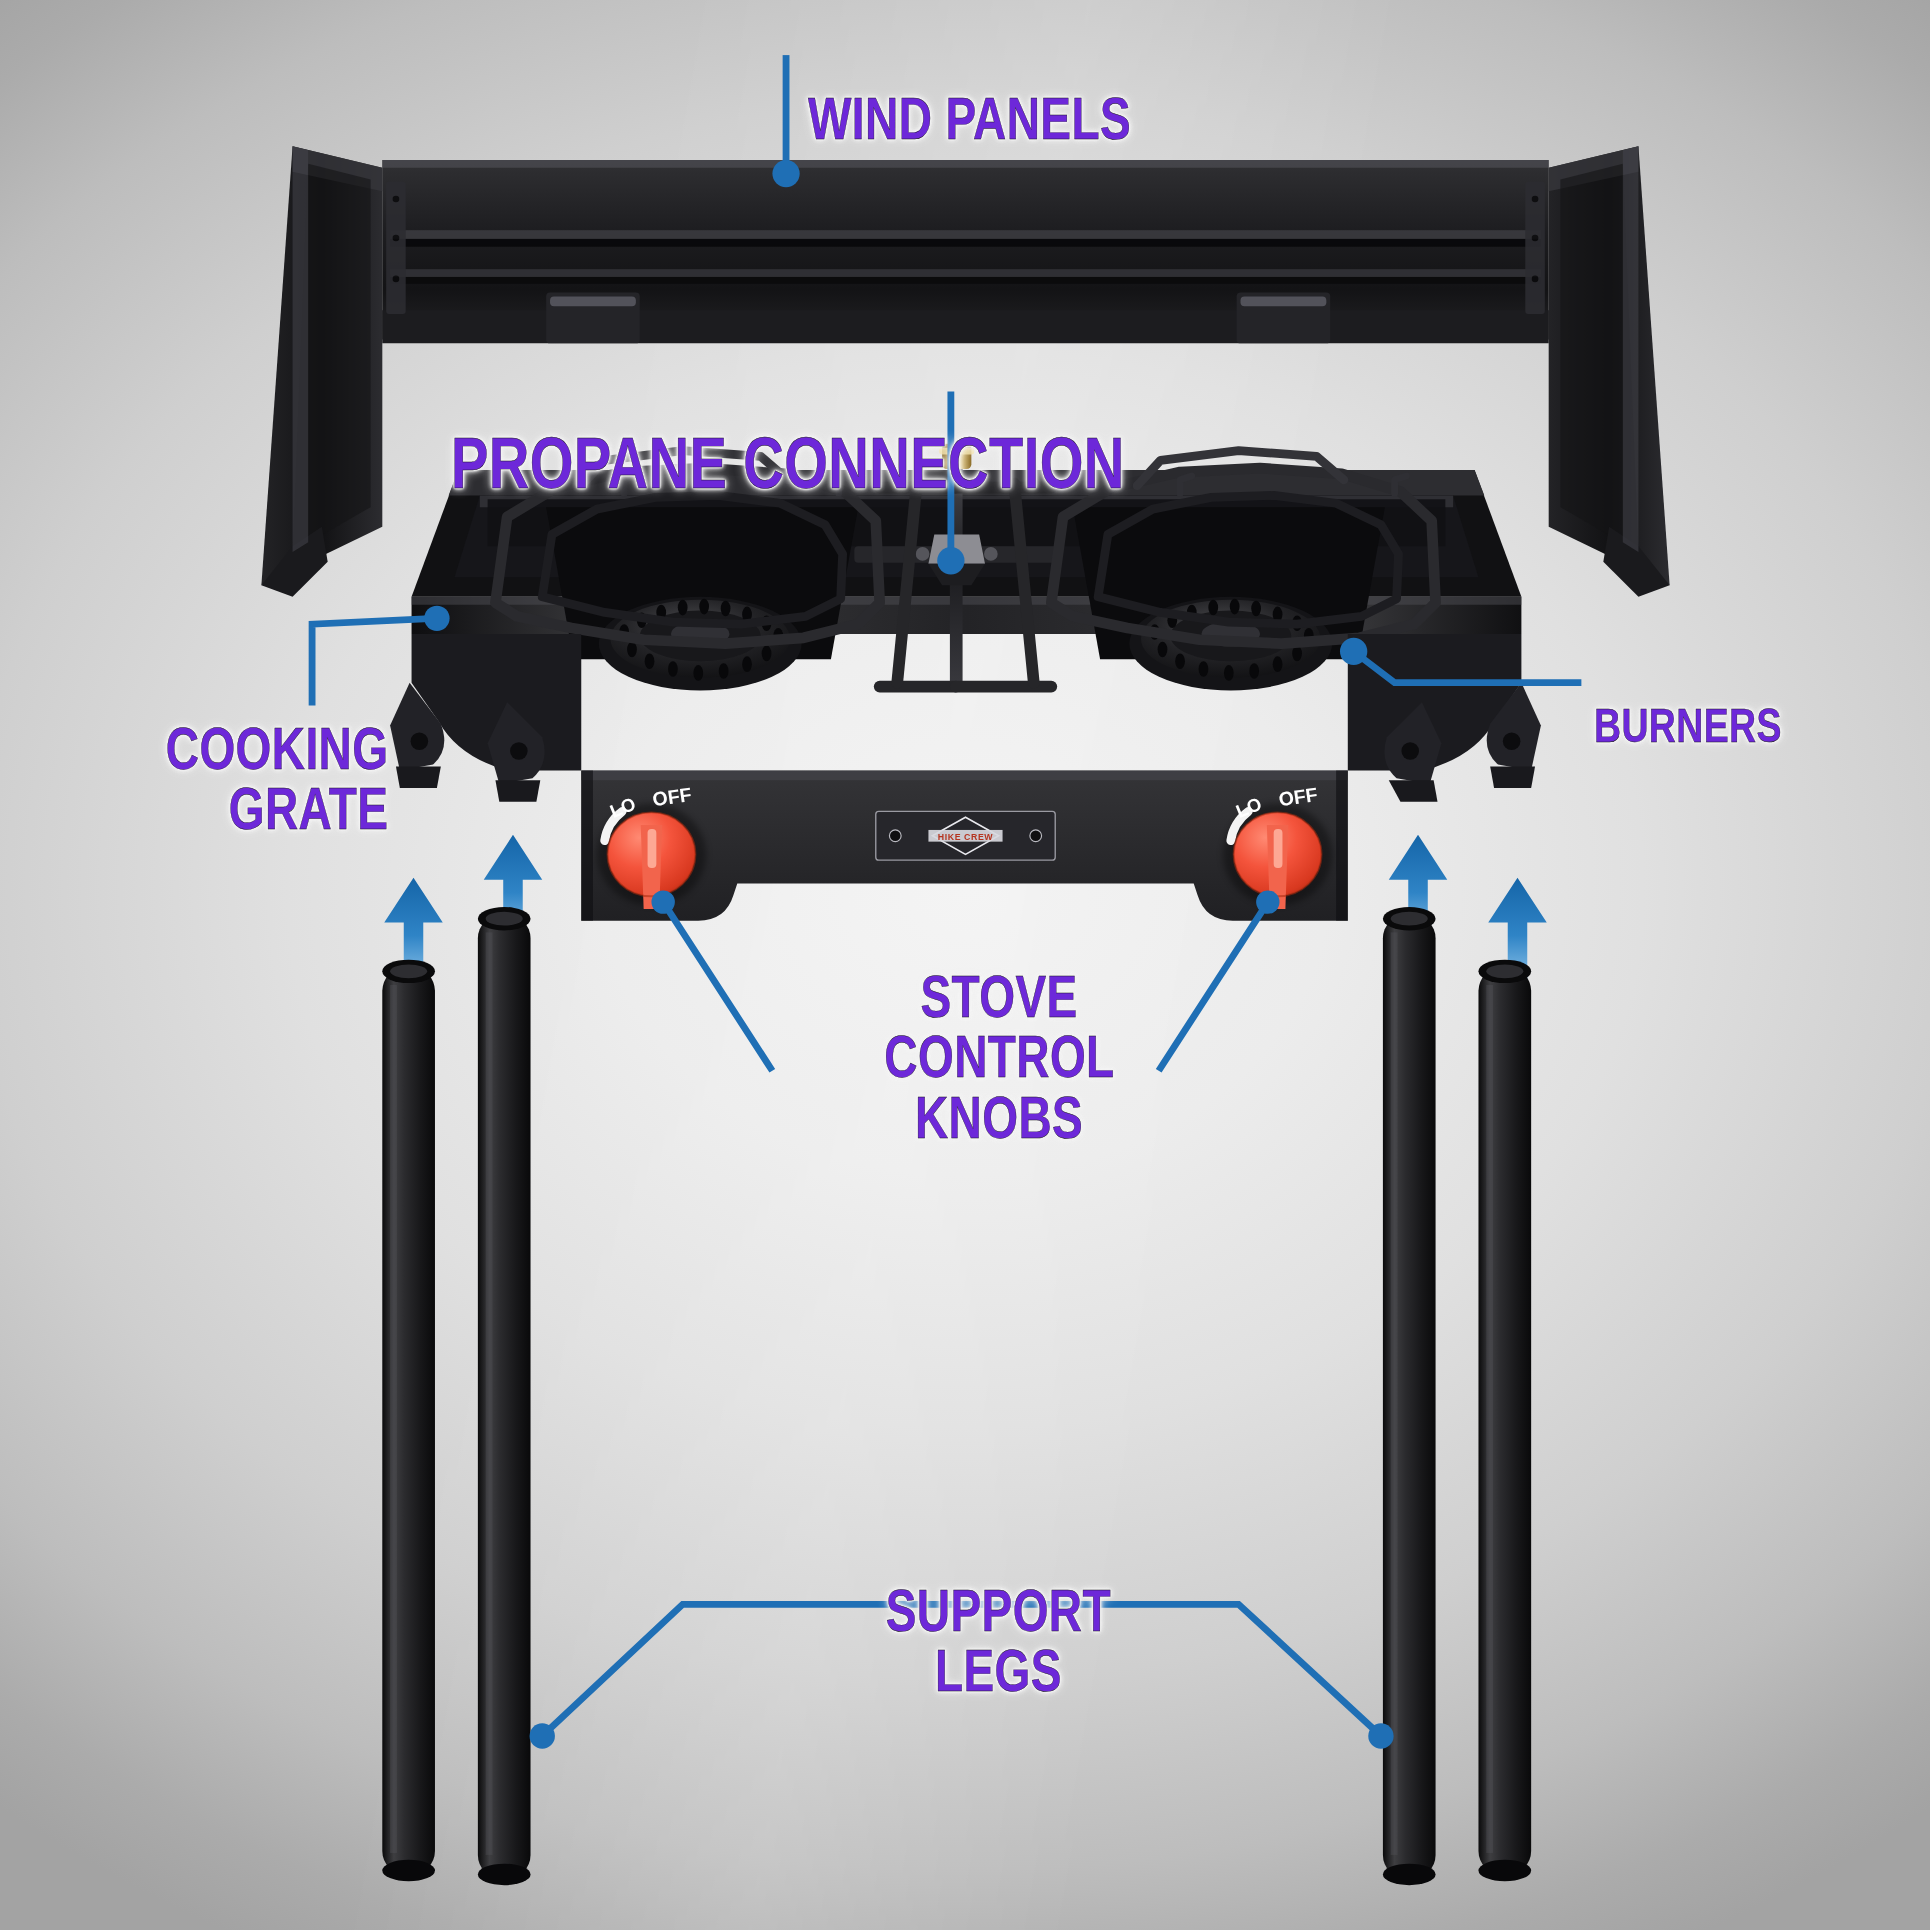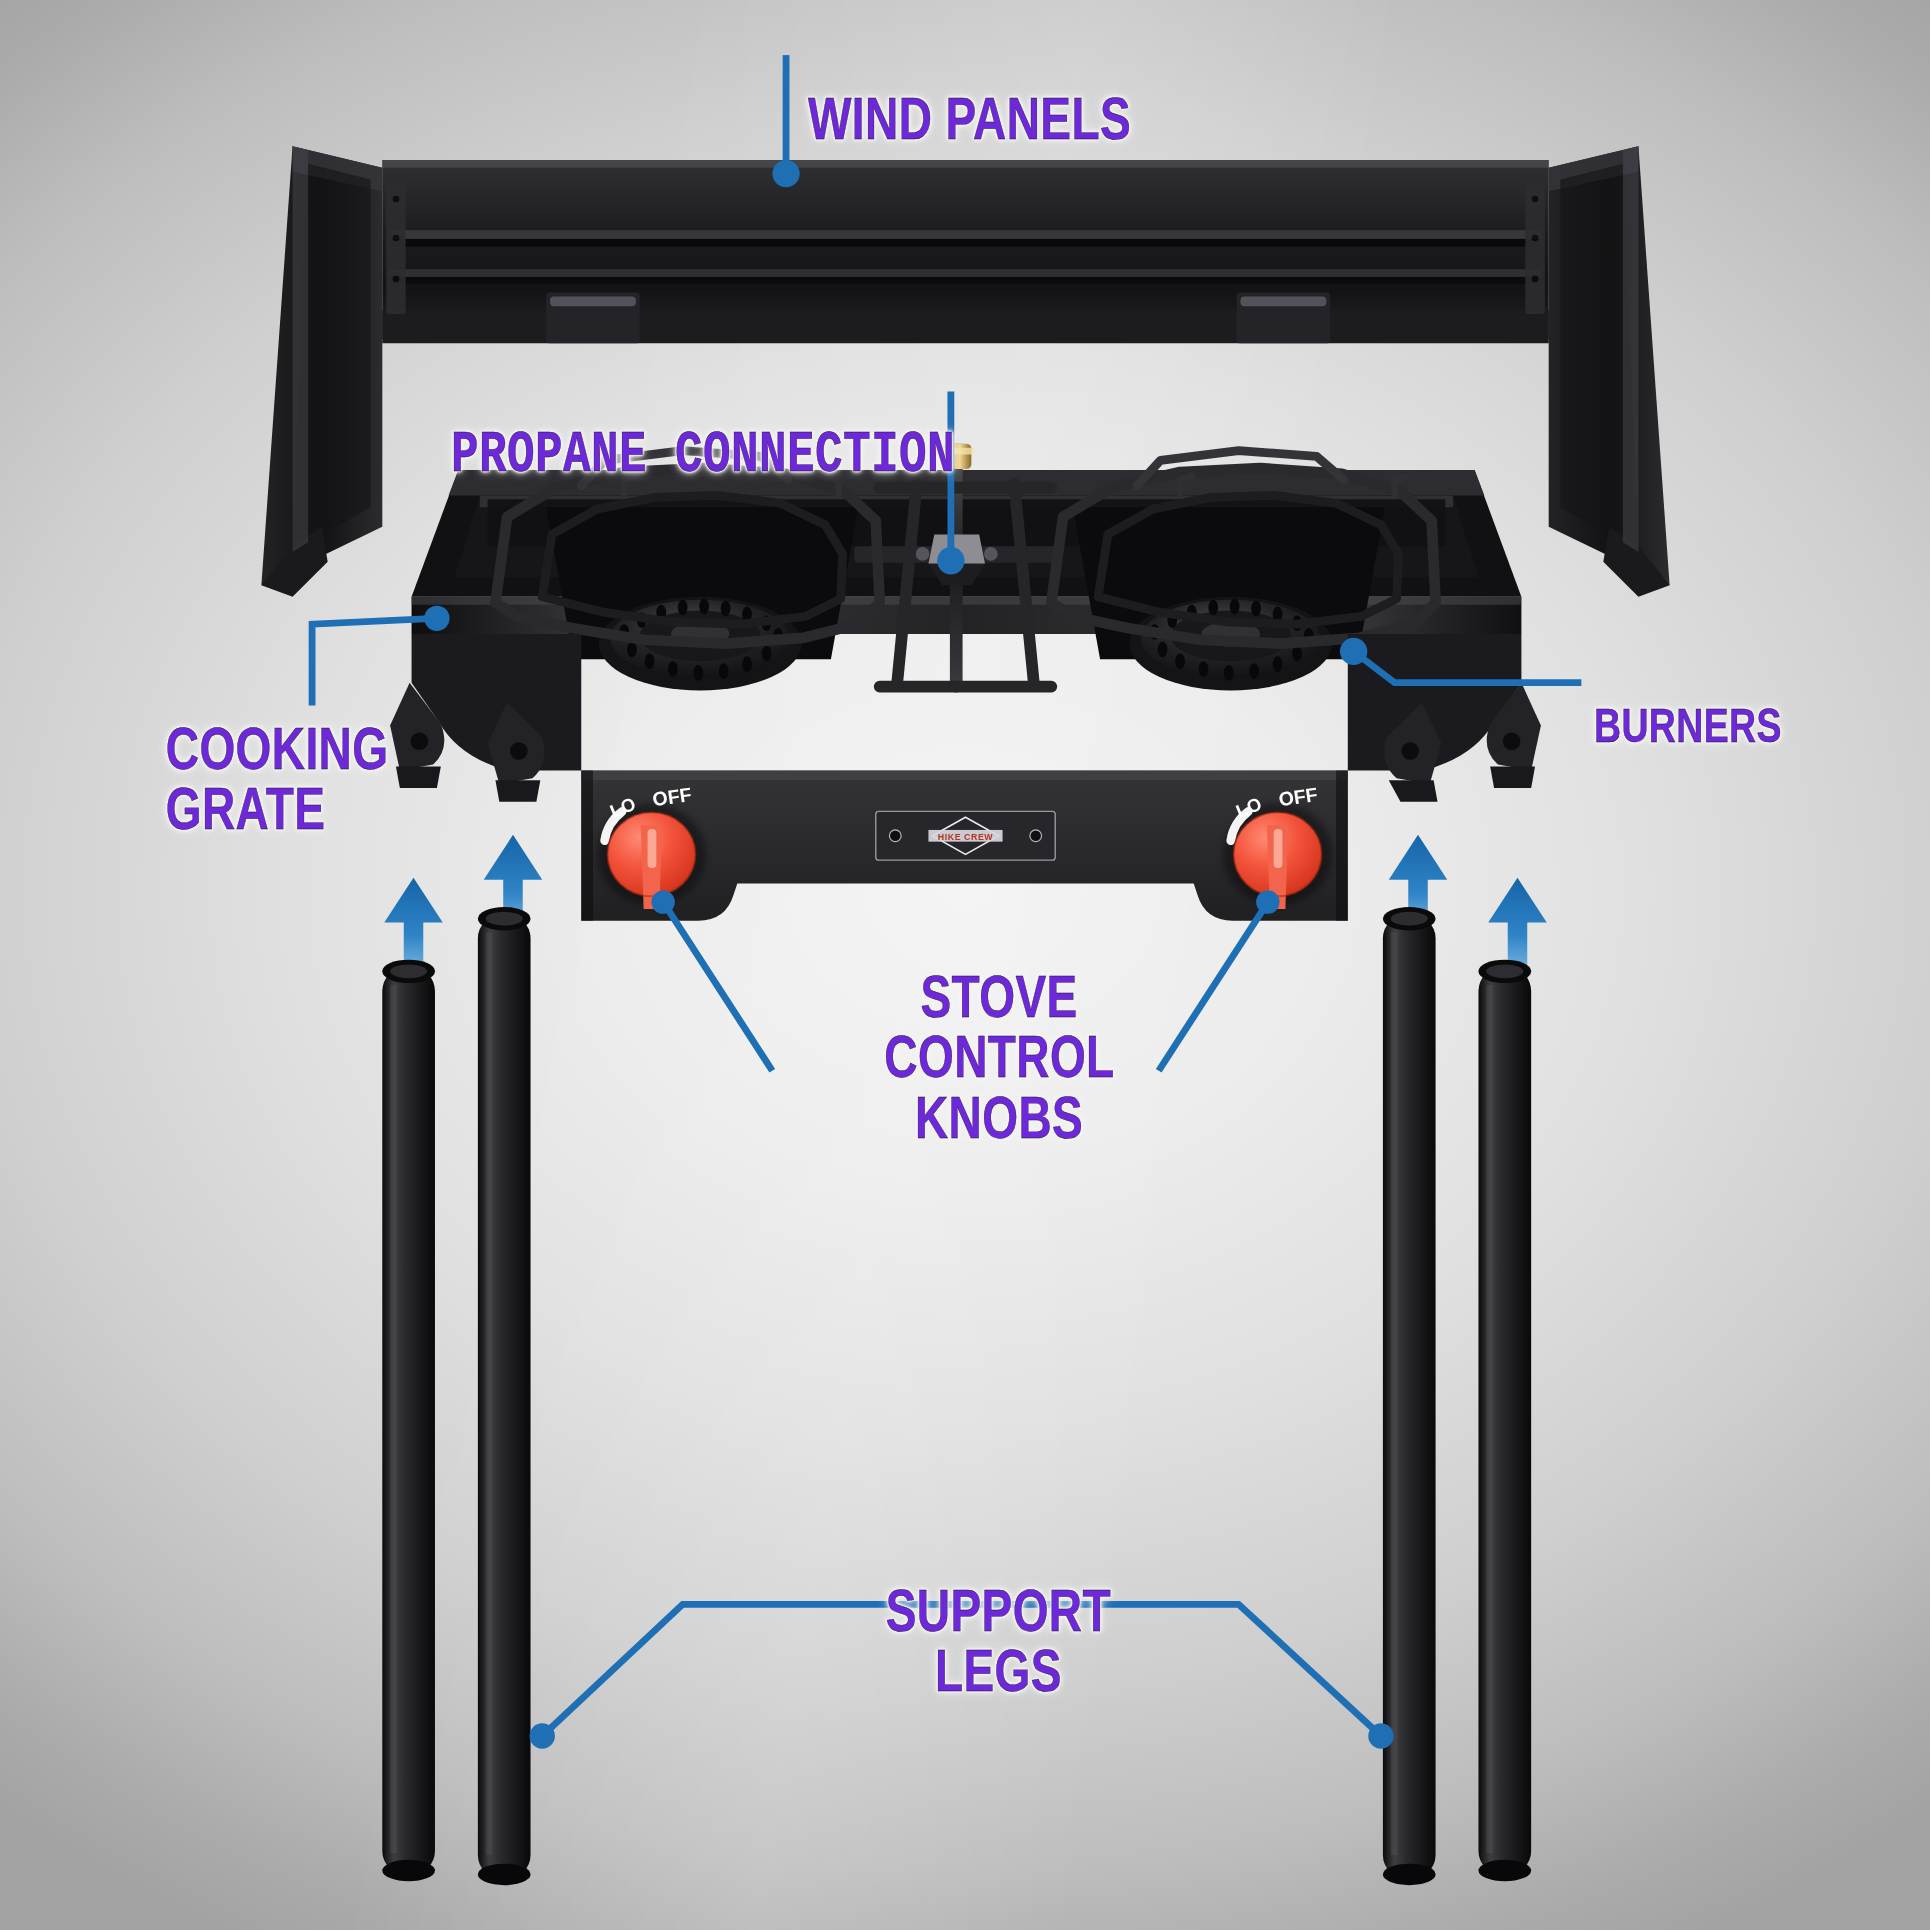--- a/index.html
+++ b/index.html
@@ -421,25 +421,25 @@
       <circle cx="1300" cy="925" r="12"></circle>
       <circle cx="556" cy="1780" r="13"></circle>
       <circle cx="1416" cy="1780" r="13"></circle>
     </g>
   </svg>
 
   <div class="lbl" style="left:808px;top:29px;font-size:59px;">
     <span>WIND PANELS</span>
   </div>
 
-  <div class="lbl" style="left:451px;top:366px;font-size:59px;font-family:Liberation Mono, monospace;">
+  <div class="lbl" style="left:451px;top:354px;font-size:72px;">
     <span>PROPANE CONNECTION</span>
   </div>
 
-  <div class="lbl" style="left: 103px; top: 659px; font-size: 59px; text-align: left; width: auto; white-space: pre-line;">
+  <div class="lbl" style="left: 103px; top: 659px; font-size: 59px; text-align: right; width: auto; white-space: pre-line;">
     <span style="transform-origin:right top;">COOKING
 GRATE</span>
   </div>
 
   <div class="lbl" style="left:1594px;top:653px;font-size:48px;">
     <span>BURNERS</span>
   </div>
 
   <div class="lbl" style="left: 852px; top: 907px; font-size: 59px; text-align: center; width: 0px;">
     <span style="transform-origin:center top;text-align:center;">STOVE

